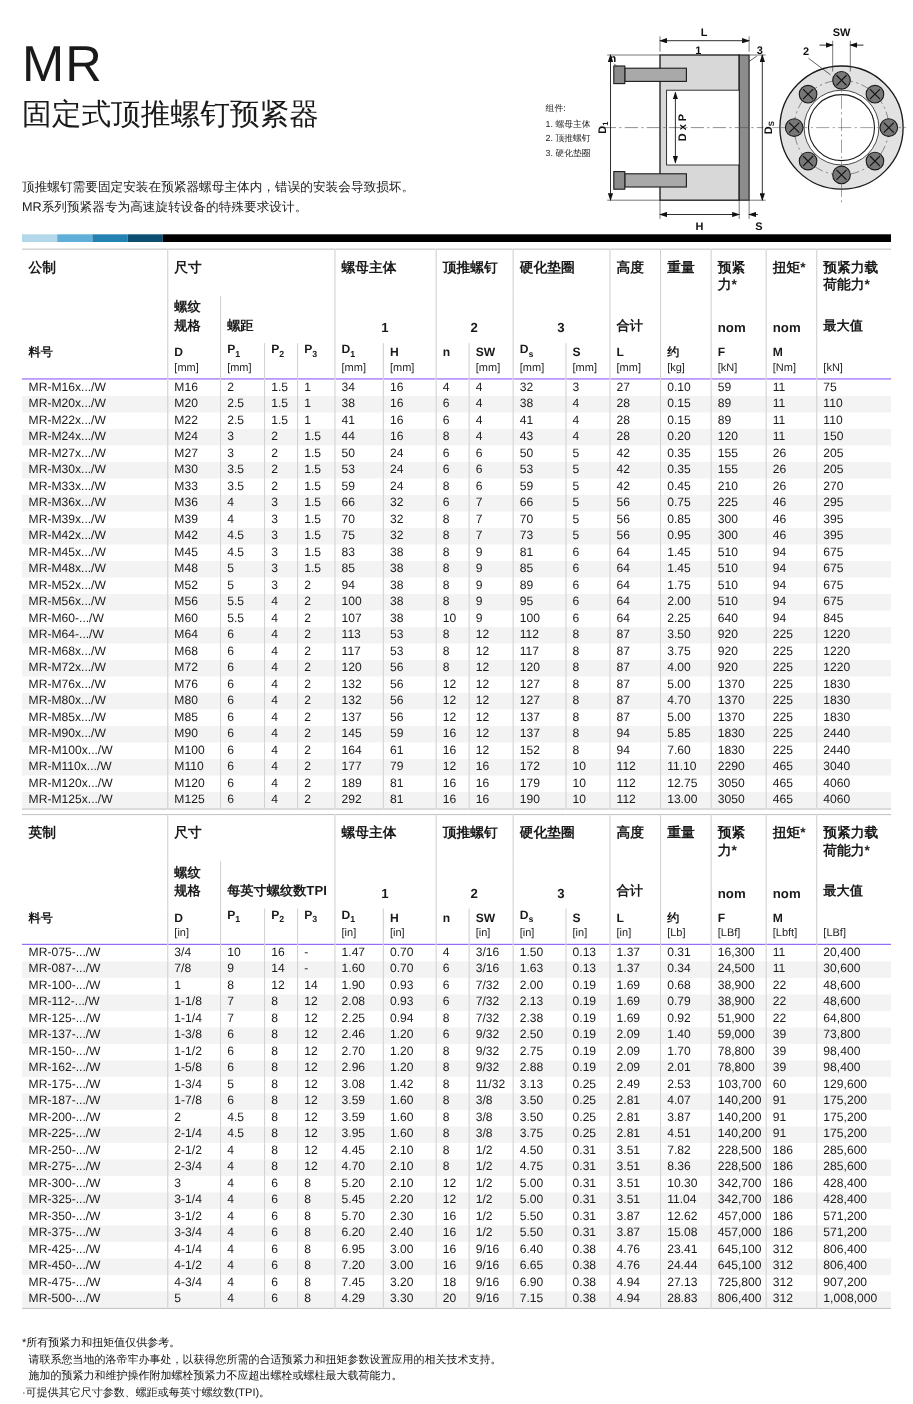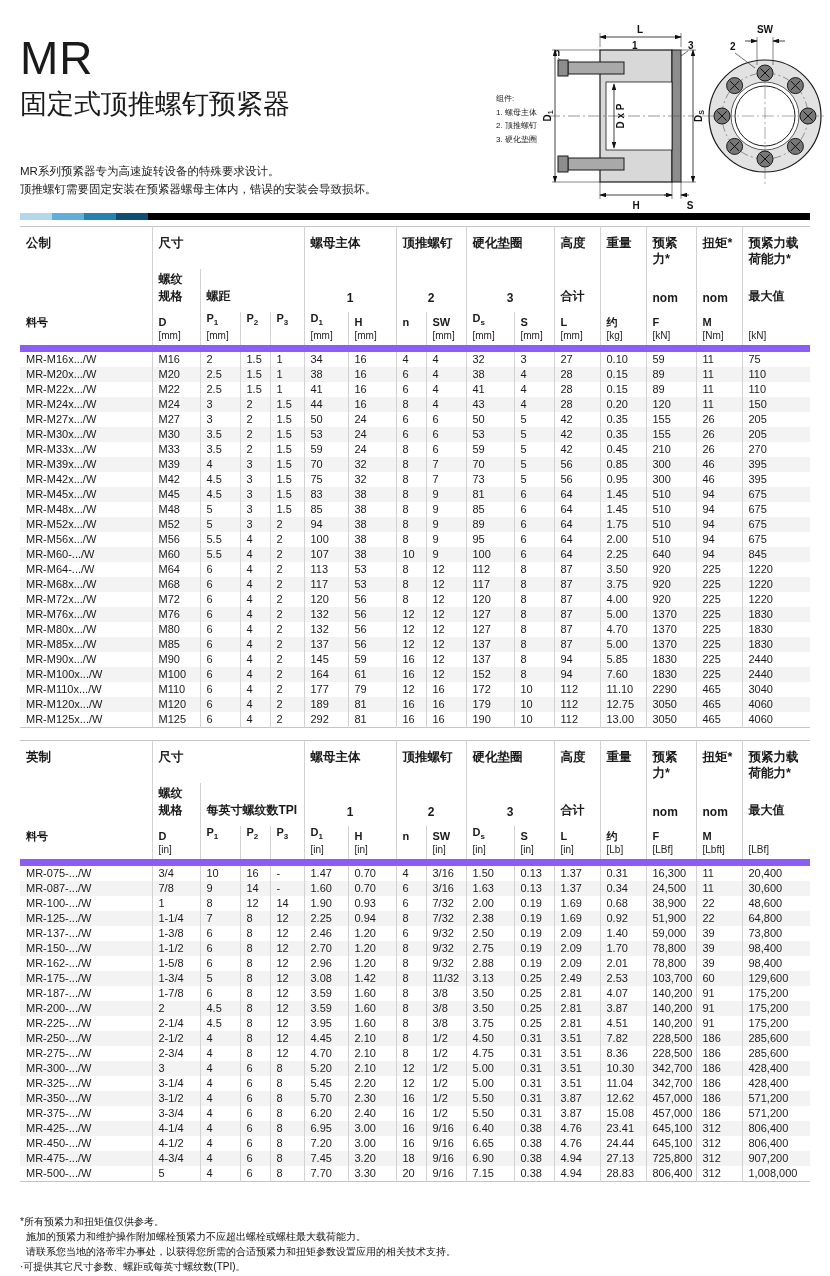--- a/index.html
+++ b/index.html
@@ -25,21 +25,21 @@
   .accent-bar{position:absolute;left:20px;top:213px;width:790px;height:7px;display:flex;}
   .accent-bar .seg{width:32px;height:100%;}
   .accent-bar .seg-black{flex:1;height:100%;}
 
   
   table.spec{position:absolute;left:20px;border-collapse:collapse;table-layout:fixed;width:790px;
              border-top:1px solid #c4c4c4;border-bottom:1px solid #c4c4c4;}
   #metric-table{top:226px;}
   #imperial-table{top:740px;}
   table.spec th, table.spec td{text-align:left;vertical-align:bottom;font-weight:normal;}
-  table.spec thead{border-bottom:7px solid #8b5cf6;}
+  table.spec thead{border-bottom:1px solid #8b5cf6;}
   .vb{border-left:1px solid #d2d2d2;}
   tr.grow th{font-size:12.5px;font-weight:bold;vertical-align:top;padding:9px 6px 2px 6px;line-height:1.25;}
   tr.srow th{font-size:12px;font-weight:bold;padding:2px 6px 7px 6px;}
   tr.crow th{padding:0 6px 3px 6px;}
   .cn{font-weight:bold;font-size:11px;line-height:13px;}
   .cn sub{font-size:8px;}
   .cu{font-weight:normal;font-size:10px;line-height:13px;min-height:13px;color:#222;}
   table.spec tbody td{font-size:11px;line-height:13px;padding:1px 6px;white-space:nowrap;}
   table.spec tbody tr:nth-child(even){background:#f3f3f3;}
 
@@ -48,22 +48,22 @@
   .footnotes .indent{padding-left:6px;}
 </style>
 </head>
 <body>
 
 <div class="page-header">
   <h1 class="title">MR</h1>
   <h2 class="subtitle">固定式顶推螺钉预紧器</h2>
 </div>
 <div class="desc">
+  <div>顶推螺钉需要固定安装在预紧器螺母主体内，错误的安装会导致损坏。</div>
   <div>MR系列预紧器专为高速旋转设备的特殊要求设计。</div>
-  <div>顶推螺钉需要固定安装在预紧器螺母主体内，错误的安装会导致损坏。</div>
 </div>
 
 <div class="diagram">
   <div class="legend">
     <div>组件:</div>
     <div>1. 螺母主体</div>
     <div>2. 顶推螺钉</div>
     <div>3. 硬化垫圈</div>
   </div>
   <svg width="282" height="196" viewBox="0 0 282 196">
@@ -413,20 +413,38 @@
         <td class="vb">24</td>
         <td class="vb">8</td>
         <td class="vb">6</td>
         <td class="vb">59</td>
         <td class="vb">5</td>
         <td class="vb">42</td>
         <td class="vb">0.45</td>
         <td class="vb">210</td>
         <td class="vb">26</td>
         <td class="vb">270</td>
+      </tr>
+      <tr>
+        <td>MR-M36x.../W</td>
+        <td class="vb">M36</td>
+        <td class="vb">4</td>
+        <td class="vb">3</td>
+        <td class="vb">1.5</td>
+        <td class="vb">66</td>
+        <td class="vb">32</td>
+        <td class="vb">6</td>
+        <td class="vb">7</td>
+        <td class="vb">66</td>
+        <td class="vb">5</td>
+        <td class="vb">56</td>
+        <td class="vb">0.75</td>
+        <td class="vb">225</td>
+        <td class="vb">46</td>
+        <td class="vb">295</td>
       </tr>
       <tr>
         <td>MR-M39x.../W</td>
         <td class="vb">M39</td>
         <td class="vb">4</td>
         <td class="vb">3</td>
         <td class="vb">1.5</td>
         <td class="vb">70</td>
         <td class="vb">32</td>
         <td class="vb">8</td>
@@ -908,20 +926,38 @@
         <td class="vb">7/32</td>
         <td class="vb">2.00</td>
         <td class="vb">0.19</td>
         <td class="vb">1.69</td>
         <td class="vb">0.68</td>
         <td class="vb">38,900</td>
         <td class="vb">22</td>
         <td class="vb">48,600</td>
       </tr>
       <tr>
+        <td>MR-112-.../W</td>
+        <td class="vb">1-1/8</td>
+        <td class="vb">7</td>
+        <td class="vb">8</td>
+        <td class="vb">12</td>
+        <td class="vb">2.08</td>
+        <td class="vb">0.93</td>
+        <td class="vb">6</td>
+        <td class="vb">7/32</td>
+        <td class="vb">2.13</td>
+        <td class="vb">0.19</td>
+        <td class="vb">1.69</td>
+        <td class="vb">0.79</td>
+        <td class="vb">38,900</td>
+        <td class="vb">22</td>
+        <td class="vb">48,600</td>
+      </tr>
+      <tr>
         <td>MR-125-.../W</td>
         <td class="vb">1-1/4</td>
         <td class="vb">7</td>
         <td class="vb">8</td>
         <td class="vb">12</td>
         <td class="vb">2.25</td>
         <td class="vb">0.94</td>
         <td class="vb">8</td>
         <td class="vb">7/32</td>
         <td class="vb">2.38</td>
@@ -1219,34 +1255,34 @@
         <td class="vb">725,800</td>
         <td class="vb">312</td>
         <td class="vb">907,200</td>
       </tr>
       <tr>
         <td>MR-500-.../W</td>
         <td class="vb">5</td>
         <td class="vb">4</td>
         <td class="vb">6</td>
         <td class="vb">8</td>
-        <td class="vb">7.70</td>
+        <td class="vb">4.29</td>
         <td class="vb">3.30</td>
         <td class="vb">20</td>
         <td class="vb">9/16</td>
         <td class="vb">7.15</td>
         <td class="vb">0.38</td>
         <td class="vb">4.94</td>
         <td class="vb">28.83</td>
         <td class="vb">806,400</td>
         <td class="vb">312</td>
         <td class="vb">1,008,000</td>
       </tr>
     </tbody>
   </table>
 
 <div class="footnotes">
   <div>*所有预紧力和扭矩值仅供参考。</div>
+  <div class="indent">请联系您当地的洛帝牢办事处，以获得您所需的合适预紧力和扭矩参数设置应用的相关技术支持。</div>
   <div class="indent">施加的预紧力和维护操作附加螺栓预紧力不应超出螺栓或螺柱最大载荷能力。</div>
-  <div class="indent">请联系您当地的洛帝牢办事处，以获得您所需的合适预紧力和扭矩参数设置应用的相关技术支持。</div>
   <div>·可提供其它尺寸参数、螺距或每英寸螺纹数(TPI)。</div>
 
 </div>
 
 </body></html>

